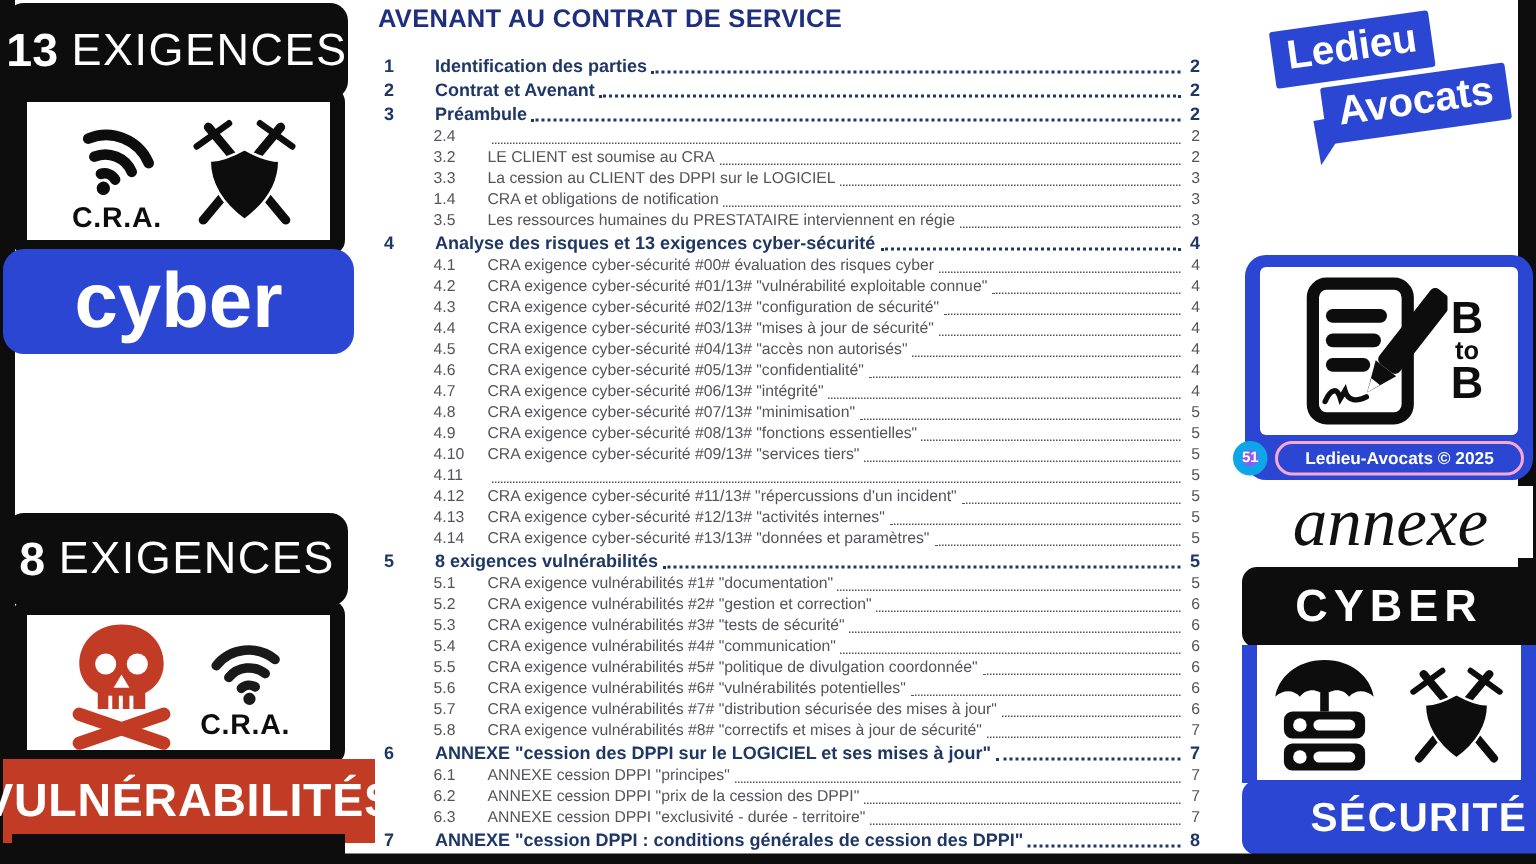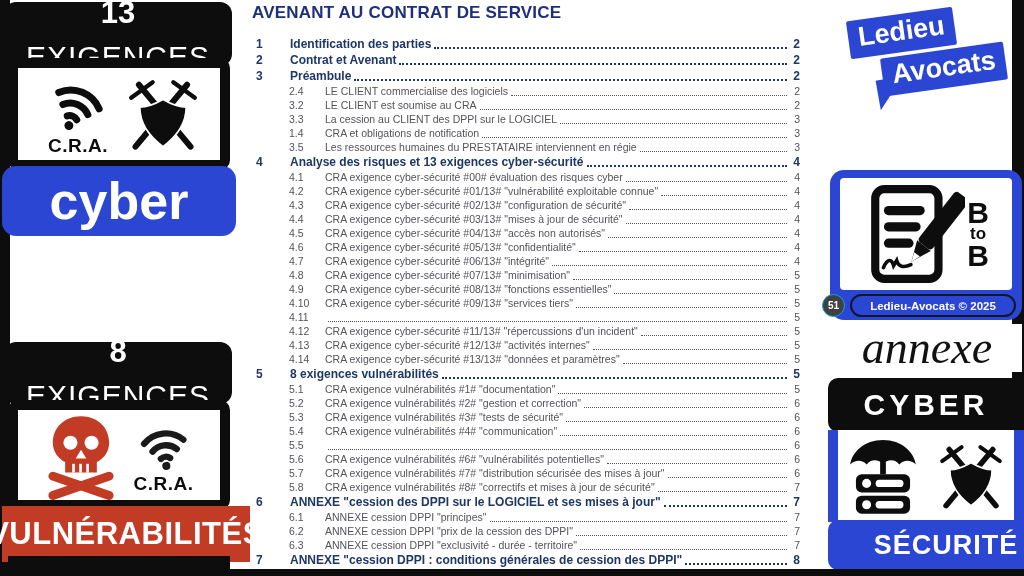--- a/index.html
+++ b/index.html
@@ -25,21 +25,21 @@
   .toc-label { white-space:nowrap; }
   .toc-dots  { flex:1 1 auto; position:relative; margin:0 2px; min-width:8px; }
   .toc-dots::after { content:""; position:absolute; left:1px; right:1px; bottom:3px; border-bottom:2px dotted currentColor; }
   .lvl2 .toc-dots::after { border-bottom-width:1.5px; bottom:2px; }
   .toc-page  { flex:0 0 auto; min-width:10px; text-align:right; }
 
   
   .blk { background:#0d0d0d; color:#fff; }
   .blu { background:#2b46d2; color:#fff; }
   .red { background:#c23b25; color:#fff; }
-  .badge { position:absolute; display:flex; align-items:center; justify-content:center;flex-direction:column; }
+  .badge { position:absolute; display:flex; align-items:center; justify-content:center; }
 
   
   .badge-exig { border-radius:12px; gap:9px; }
   .badge-exig .n { font-size:31px; font-weight:900; }
   .badge-exig .t { font-size:30px; font-weight:300; letter-spacing:1px; }
   #badge-13 { left:4px; top:2px; width:228px; height:64px; }
   #frame-cra-top { position:absolute; left:8px; top:58px; width:222px; height:112px; background:#0d0d0d; border-radius:10px; }
   #frame-cra-top .inner, #frame-cra-bottom .inner {
     position:absolute; inset:10px; background:#fff;
     display:flex; align-items:center; justify-content:space-around; padding:0 18px;
@@ -62,24 +62,24 @@
                border-top:30px solid #2b46d2; border-right:28px solid transparent; transform:rotate(-10deg); }
   #badge-contrat { left:830px; top:110px; width:192px; height:58px; border-radius:14px;
                    font-family:"Liberation Serif", serif; font-size:33px; font-weight:700; }
   #card-btob { position:absolute; left:830px; top:170px; width:192px; height:150px; background:#2b46d2; border-radius:14px; }
   #card-btob .card-inner { position:absolute; left:10px; right:10px; top:8px; height:112px; background:#fff;
                            border-radius:4px; display:flex; align-items:center; justify-content:center; }
   .btob { margin-left:2px; text-align:center; color:#0d0d0d; font-weight:900; line-height:.9; }
   .btob .b { font-size:30px; }
   .btob .to { font-size:17px; }
   .slide-circle { position:absolute; left:-8px; bottom:3px; width:23px; height:23px; border-radius:50%;
-                  background:#404040; border:1px solid #0ea5e9; color:#fff; font-size:10px; font-weight:700;
+                  background:#8b5cf6; border:6px solid #0ea5e9; color:#fff; font-size:10px; font-weight:700;
                   display:flex; align-items:center; justify-content:center; box-sizing:border-box; }
   .copy-pill { position:absolute; left:20px; right:6px; bottom:3px; height:23px; border-radius:12px;
-               background:#2b46d2; border:2px solid #0f172a; color:#fff; font-size:11.5px; font-weight:700;
+               background:#2b46d2; border:2px solid #f9a8d4; color:#fff; font-size:11.5px; font-weight:700;
                display:flex; align-items:center; justify-content:center; box-sizing:border-box; }
 
   
   #annexe { left:832px; top:324px; width:190px; height:48px; background:#fff; color:#111;
             font-family:"Liberation Serif", serif; font-style:italic; font-size:46px; line-height:1; }
   #badge-cyber2 { left:828px; top:378px; width:196px; height:54px; border-radius:10px;
                   font-size:30px; font-weight:900; letter-spacing:4px; }
   #frame-sec { position:absolute; left:828px; top:430px; width:196px; height:92px; background:#2b46d2; }
   #frame-sec .inner { position:absolute; left:10px; right:10px; top:0; bottom:0; background:#fff;
                       display:flex; align-items:center; justify-content:space-around; }
@@ -116,21 +116,20 @@
 
       <div class="toc-row">
         <span class="toc-num">3</span>
         <span class="toc-label">Préambule</span>
         <span class="toc-dots"></span>
         <span class="toc-page">2</span>
       </div>
 
       <div class="toc-row lvl2">
         <span class="toc-num">2.4</span>
-        <span class="toc-label">LE CLIENT commercialise des logiciels</span>
         <span class="toc-dots"></span>
         <span class="toc-page">2</span>
       </div>
 
       <div class="toc-row lvl2">
         <span class="toc-num">3.2</span>
         <span class="toc-label">LE CLIENT est soumise au CRA</span>
         <span class="toc-dots"></span>
         <span class="toc-page">2</span>
       </div>
@@ -290,20 +289,21 @@
 
       <div class="toc-row lvl2">
         <span class="toc-num">5.4</span>
         <span class="toc-label">CRA exigence vulnérabilités #4# "communication"</span>
         <span class="toc-dots"></span>
         <span class="toc-page">6</span>
       </div>
 
       <div class="toc-row lvl2">
         <span class="toc-num">5.5</span>
+        <span class="toc-label">CRA exigence vulnérabilités #5# "politique de divulgation coordonnée"</span>
         <span class="toc-dots"></span>
         <span class="toc-page">6</span>
       </div>
 
       <div class="toc-row lvl2">
         <span class="toc-num">5.6</span>
         <span class="toc-label">CRA exigence vulnérabilités #6# "vulnérabilités potentielles"</span>
         <span class="toc-dots"></span>
         <span class="toc-page">6</span>
       </div>

